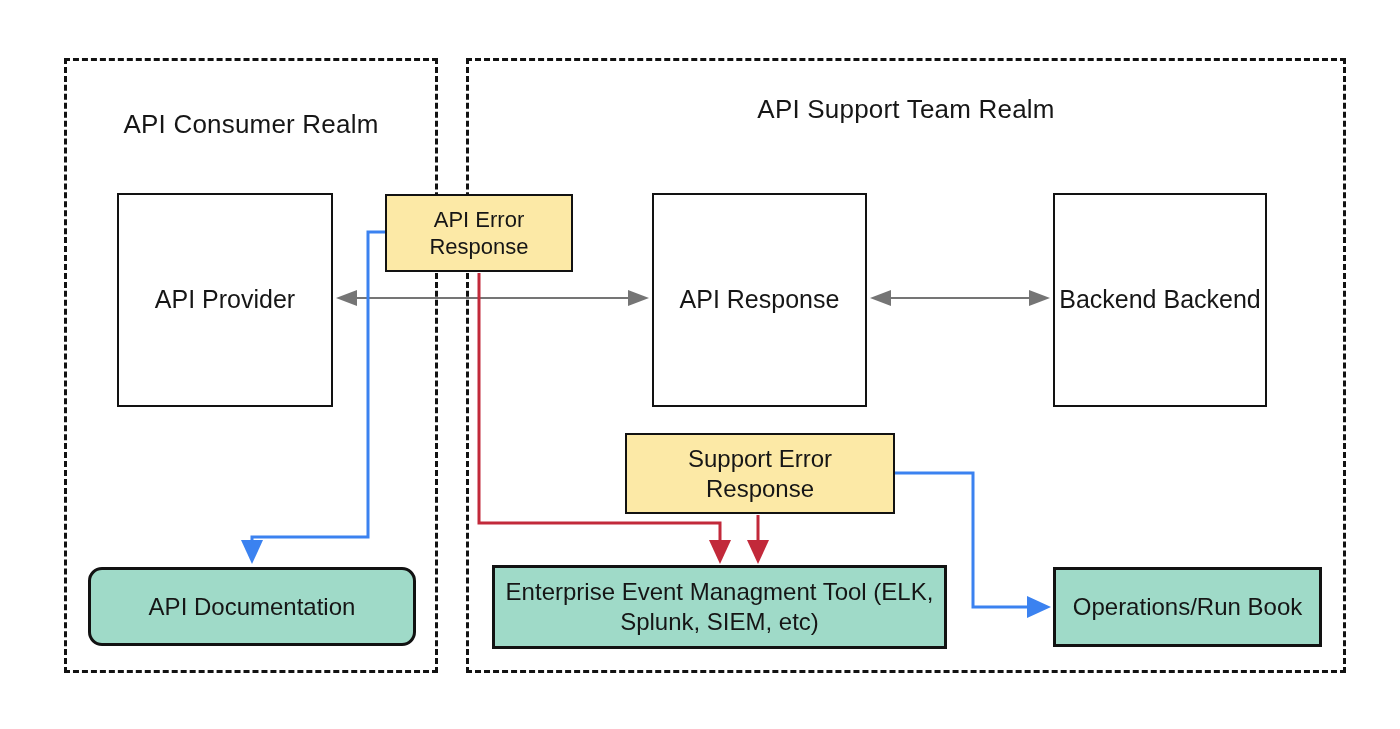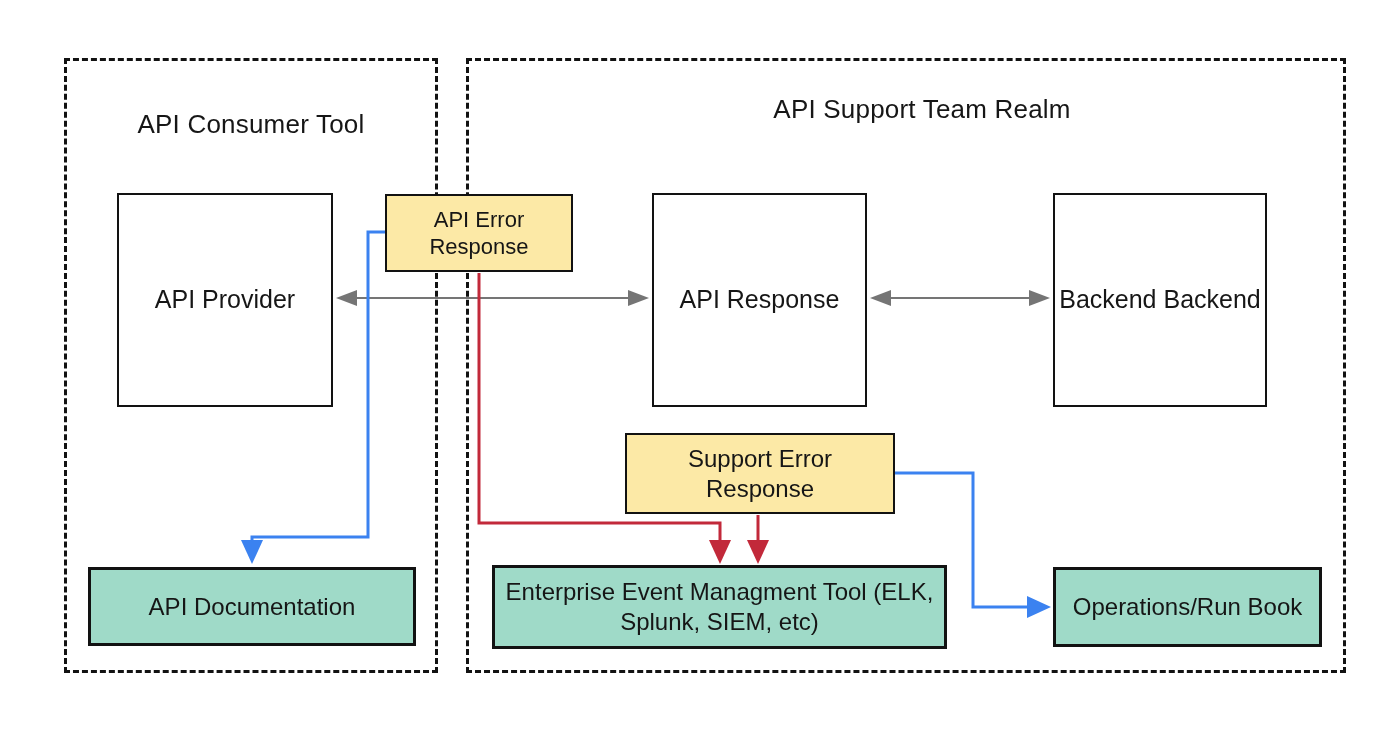--- a/index.html
+++ b/index.html
@@ -80,25 +80,25 @@
   .fill-blue   { fill: var(--blue, #3b82f0); stroke: none; }
   .stroke-red  { stroke: var(--red, #c2293a); stroke-width: 3; fill: none; }
   .fill-red    { fill: var(--red, #c2293a); stroke: none; }
 </style>
 </head>
 <body>
 
 <div class="canvas">
 
   <div class="realm" style="left:64px; top:58px; width:374px; height:615px;">
-    <div class="realm-title" style="top:48px;">API Consumer Tool</div>
+    <div class="realm-title" style="top:48px;">API Consumer Realm</div>
   </div>
 
   <div class="realm" style="left:466px; top:58px; width:880px; height:615px;">
-    <div class="realm-title" style="top:33px;margin-left:16px;">API Support Team Realm</div>
+    <div class="realm-title" style="top:33px;">API Support Team Realm</div>
   </div>
 
   <svg class="wires" viewBox="0 0 1400 729">
 
     <g>
       <line class="stroke-gray" x1="352" y1="298" x2="633" y2="298"></line>
       <polygon class="fill-gray" points="336,298 357,290 357,306"></polygon>
       <polygon class="fill-gray" points="649,298 628,290 628,306"></polygon>
     </g>
 
@@ -142,21 +142,21 @@
   </div>
 
   <div class="node message" style="left:385px; top:194px; width:188px; height:78px;">
     <span class="lbl">API Error Response</span>
   </div>
 
   <div class="node message big" style="left:625px; top:433px; width:270px; height:81px;">
     <span class="lbl">Support Error Response</span>
   </div>
 
-  <div class="node tool" style="left:88px; top:567px; width:328px; height:79px;">
+  <div class="node tool" style="left:88px; top:567px; width:328px; height:79px;border-radius:14px;">
     <span class="lbl">API Documentation</span>
   </div>
 
   <div class="node tool" style="left:492px; top:565px; width:455px; height:84px;">
     <span class="lbl">Enterprise Event Managment Tool (ELK, Splunk, SIEM, etc)</span>
   </div>
 
   <div class="node tool" style="left:1053px; top:567px; width:269px; height:80px;">
     <span class="lbl">Operations/Run Book</span>
   </div>

